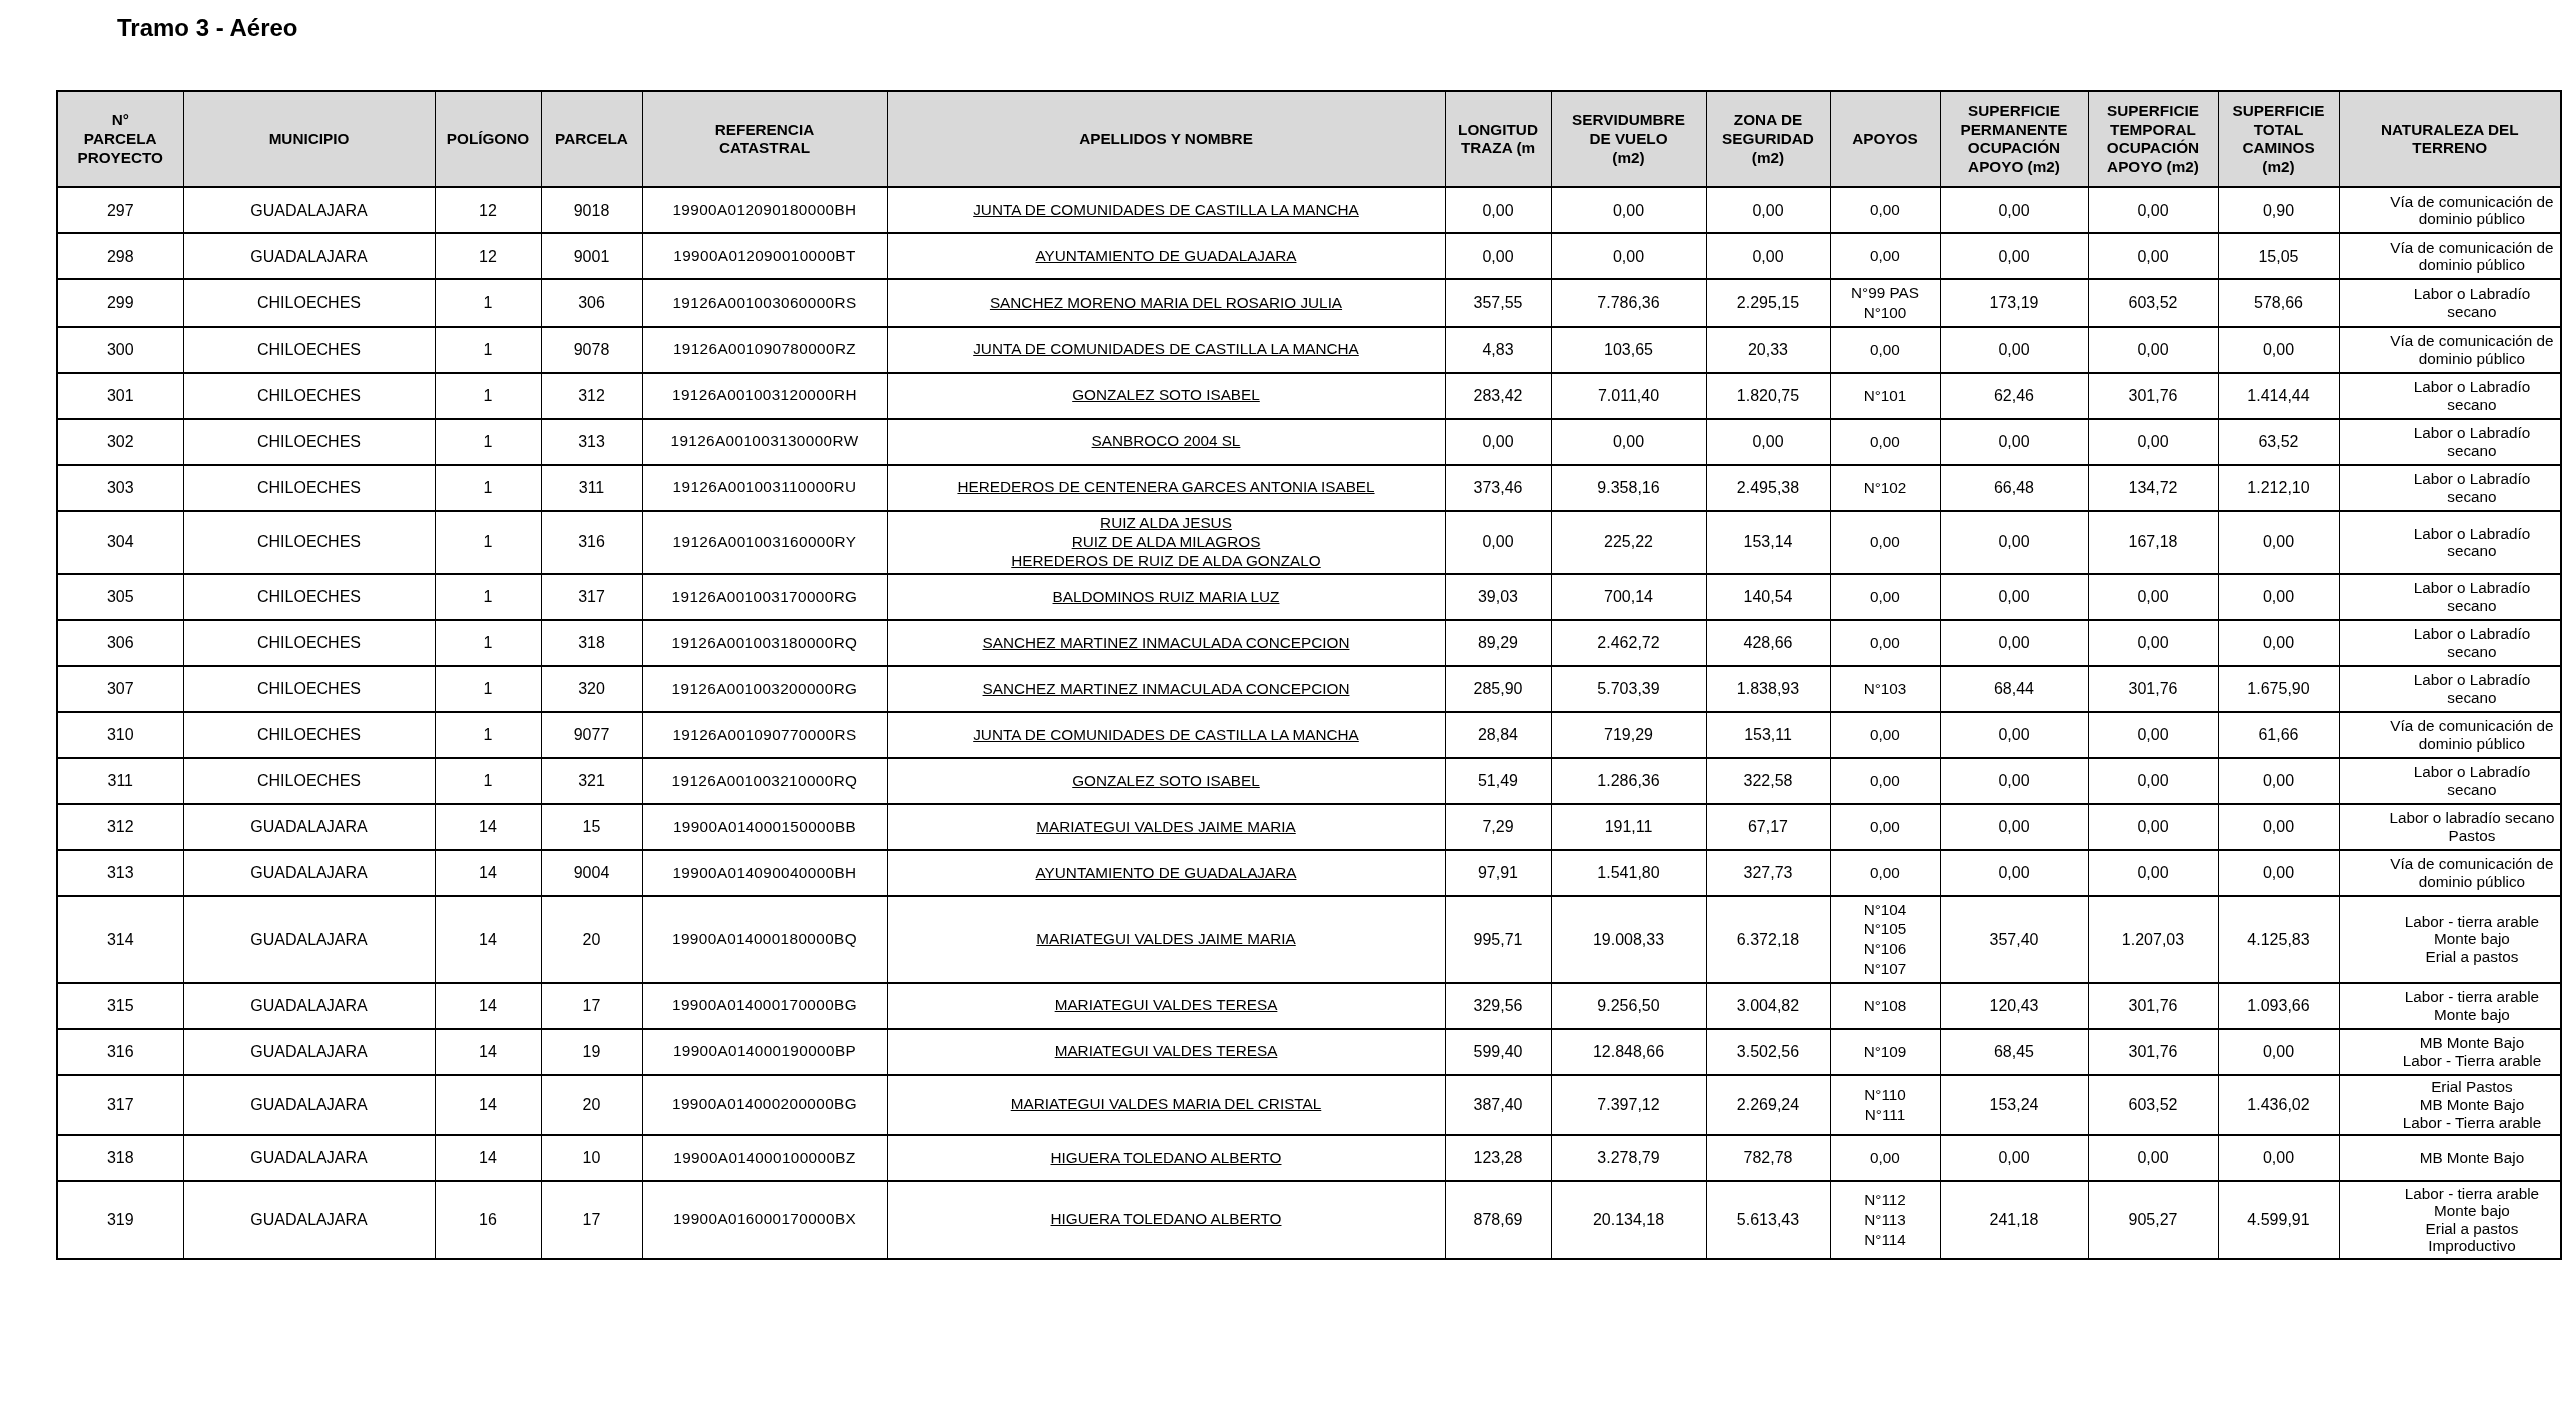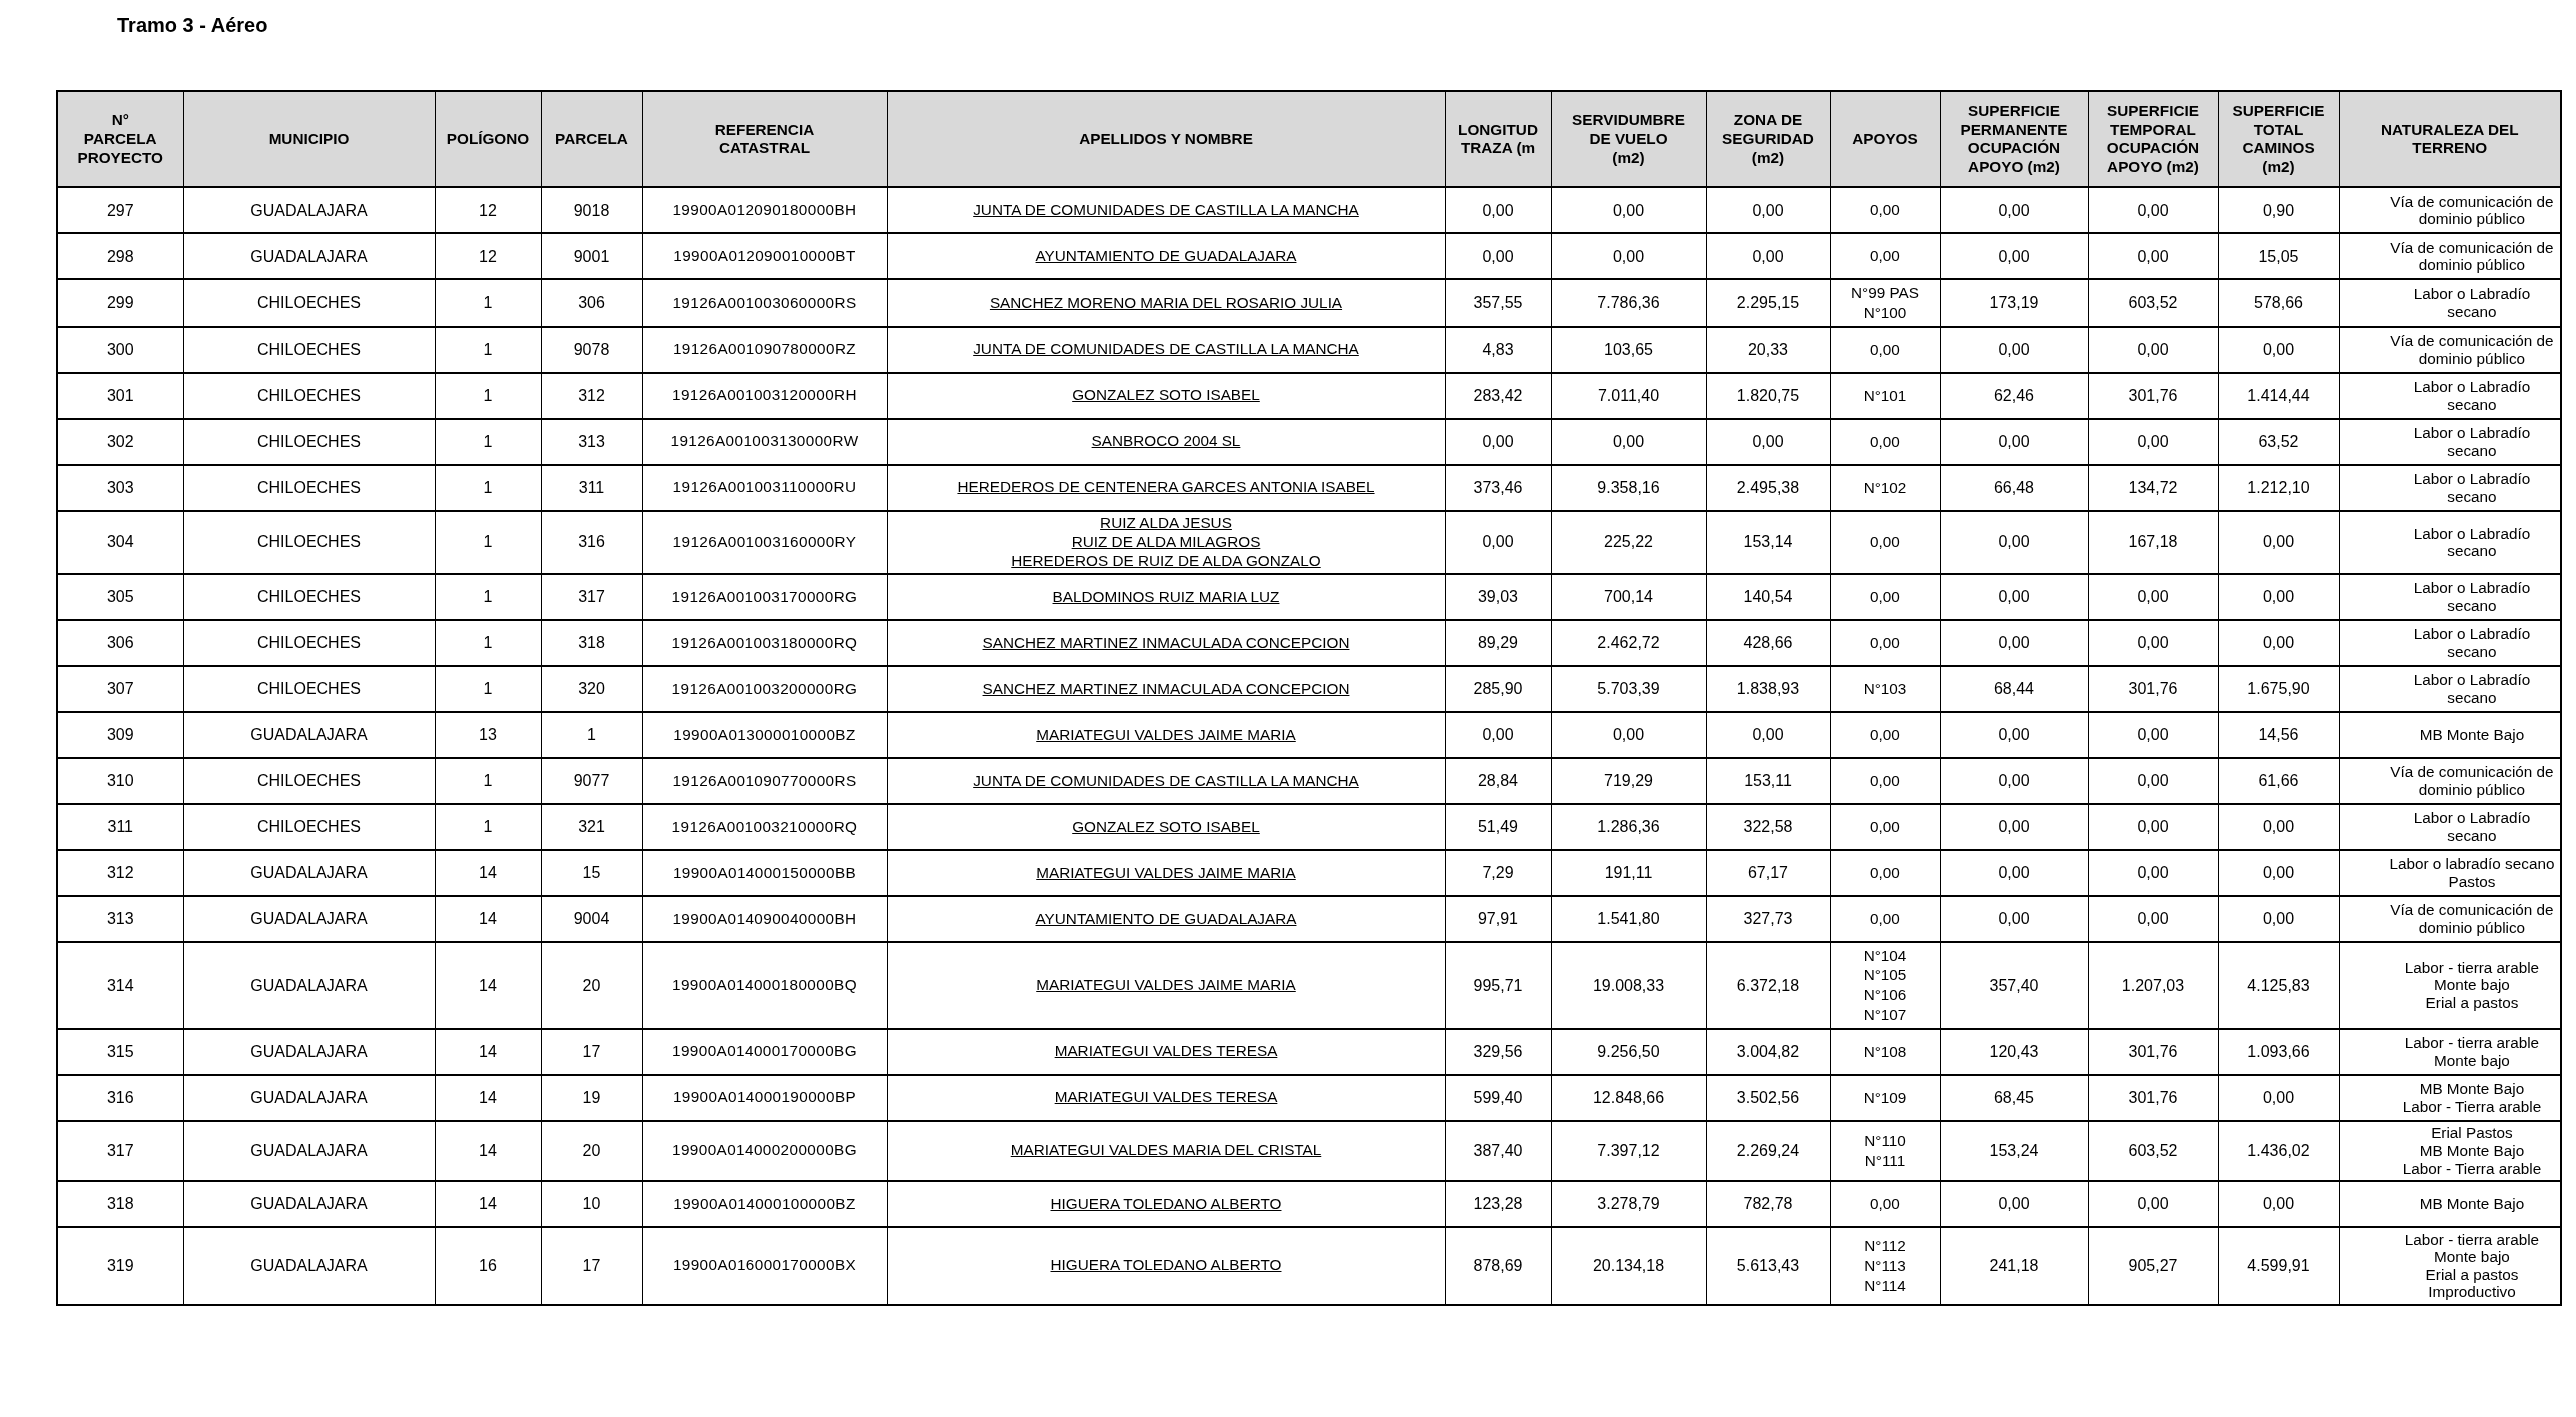--- a/index.html
+++ b/index.html
@@ -5,21 +5,21 @@
   html,body{margin:0;padding:0;background:#ffffff;}
   body{
     width:2576px;height:1418px;
     font-family:"Liberation Sans", sans-serif;
     color:#000;
     position:relative;
   }
   .page-title{
     position:absolute;
     left:117px;top:14.4px;
-    font-size:20px;
+    font-size:24px;
     font-weight:bold;
     white-space:pre;
   }
   table.parcel-table{
     position:absolute;
     left:56px;top:90px;
     width:2504px;
     border-collapse:collapse;
     table-layout:fixed;
   }
@@ -304,36 +304,20 @@
         <td class="cell-longitud">285,90</td>
         <td class="cell-servidumbre">5.703,39</td>
         <td class="cell-zona">1.838,93</td>
         <td class="cell-apoyos">N°103</td>
         <td class="cell-sup_perm">68,44</td>
         <td class="cell-sup_temp">301,76</td>
         <td class="cell-caminos">1.675,90</td>
         <td class="cell-naturaleza">Labor  o Labradío  secano</td>
       </tr>
       <tr>
-        <td class="cell-id">309</td>
-        <td class="cell-municipio">GUADALAJARA</td>
-        <td class="cell-poligono">13</td>
-        <td class="cell-parcela">1</td>
-        <td class="cell-ref">19900A013000010000BZ</td>
-        <td class="cell-nombre">MARIATEGUI VALDES JAIME MARIA</td>
-        <td class="cell-longitud">0,00</td>
-        <td class="cell-servidumbre">0,00</td>
-        <td class="cell-zona">0,00</td>
-        <td class="cell-apoyos">0,00</td>
-        <td class="cell-sup_perm">0,00</td>
-        <td class="cell-sup_temp">0,00</td>
-        <td class="cell-caminos">14,56</td>
-        <td class="cell-naturaleza">MB Monte  Bajo</td>
-      </tr>
-      <tr>
         <td class="cell-id">310</td>
         <td class="cell-municipio">CHILOECHES</td>
         <td class="cell-poligono">1</td>
         <td class="cell-parcela">9077</td>
         <td class="cell-ref">19126A001090770000RS</td>
         <td class="cell-nombre">JUNTA DE COMUNIDADES DE CASTILLA  LA MANCHA</td>
         <td class="cell-longitud">28,84</td>
         <td class="cell-servidumbre">719,29</td>
         <td class="cell-zona">153,11</td>
         <td class="cell-apoyos">0,00</td>

